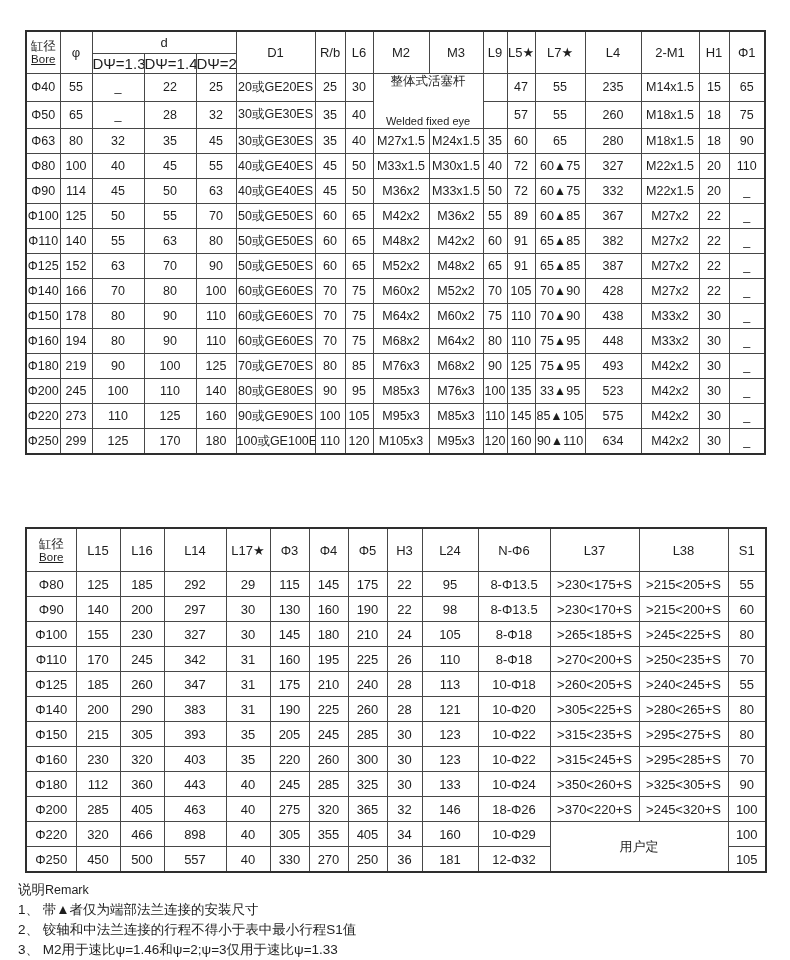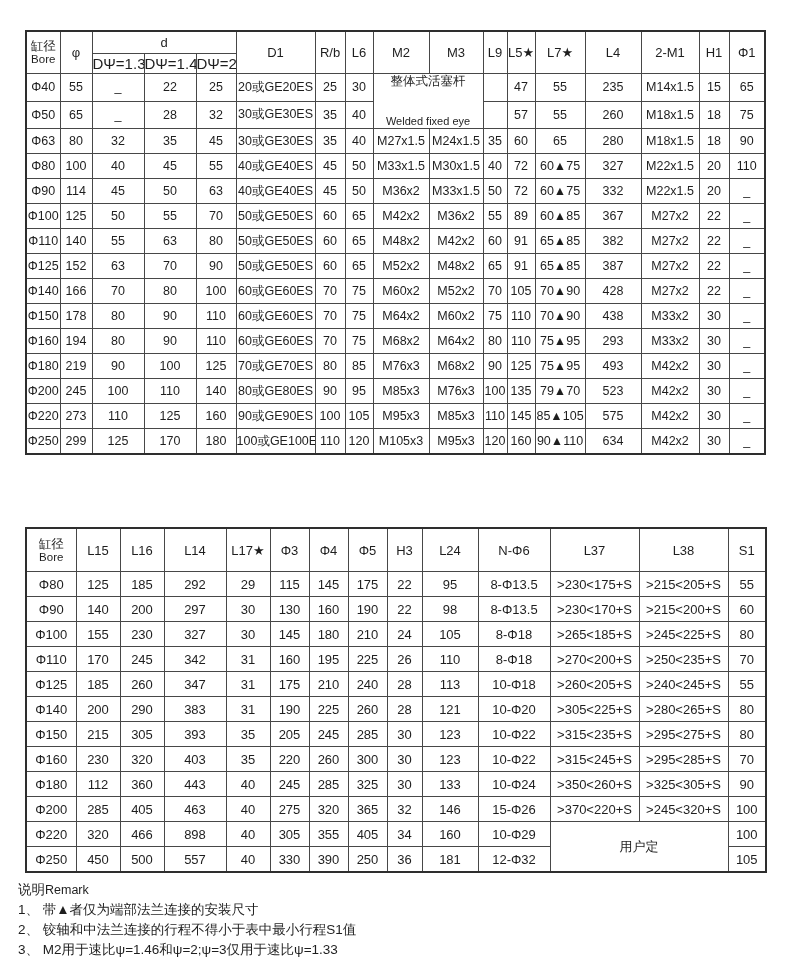--- a/index.html
+++ b/index.html
@@ -29,21 +29,21 @@
   
   .t1 thead tr.hr1 th{height:21px;font-size:13px;}
   .t1 thead tr.hr2 th{height:19px;font-size:15px;}
   .t1 tbody td{height:24px;font-size:12.5px;}
   .t1 th.d-group{font-size:13.5px;}
   
   .t2{margin-top:72px;}
   .t2 thead th{height:42px;font-size:13px;}
   .t2 tbody td{height:24px;font-size:13px;}
   .bore-cn{font-size:12.5px;line-height:14px;}
-  .bore-en{font-size:11.5px;line-height:13px;}
+  .bore-en{font-size:11.5px;line-height:13px;text-decoration:underline;}
   .note-cn{font-size:12.5px;line-height:15px;}
   .note-en{font-size:11px;line-height:13px;margin-top:26px;}
   .user-note{font-size:13px;}
   
   .remarks{margin-top:7px;padding-left:18px;}
   .r-line{font-size:13.5px;line-height:20px;color:#1e1e1e;}
   .r-title-en{font-size:12.5px;}
 </style>
 </head>
 <body>
@@ -295,21 +295,21 @@
           <td>90</td>
           <td>110</td>
           <td>60或GE60ES</td>
           <td>70</td>
           <td>75</td>
           <td>M68x2</td>
           <td>M64x2</td>
           <td>80</td>
           <td>110</td>
           <td>75▲95</td>
-          <td>293</td>
+          <td>448</td>
           <td>M33x2</td>
           <td>30</td>
           <td>_</td>
         </tr>
         <tr>
           <td>Φ180</td>
           <td>219</td>
           <td>90</td>
           <td>100</td>
           <td>125</td>
@@ -332,21 +332,21 @@
           <td>100</td>
           <td>110</td>
           <td>140</td>
           <td>80或GE80ES</td>
           <td>90</td>
           <td>95</td>
           <td>M85x3</td>
           <td>M76x3</td>
           <td>100</td>
           <td>135</td>
-          <td>79▲70</td>
+          <td>33▲95</td>
           <td>523</td>
           <td>M42x2</td>
           <td>30</td>
           <td>_</td>
         </tr>
         <tr>
           <td>Φ220</td>
           <td>273</td>
           <td>110</td>
           <td>125</td>
@@ -573,21 +573,21 @@
           <td>Φ200</td>
           <td>285</td>
           <td>405</td>
           <td>463</td>
           <td>40</td>
           <td>275</td>
           <td>320</td>
           <td>365</td>
           <td>32</td>
           <td>146</td>
-          <td>15-Φ26</td>
+          <td>18-Φ26</td>
           <td>&gt;370&lt;220+S</td>
           <td>&gt;245&lt;320+S</td>
           <td>100</td>
         </tr>
         <tr>
           <td>Φ220</td>
           <td>320</td>
           <td>466</td>
           <td>898</td>
           <td>40</td>
@@ -600,21 +600,21 @@
           <td rowspan="2" colspan="2" class="user-note">用户定</td>
           <td>100</td>
         </tr>
         <tr>
           <td>Φ250</td>
           <td>450</td>
           <td>500</td>
           <td>557</td>
           <td>40</td>
           <td>330</td>
-          <td>390</td>
+          <td>270</td>
           <td>250</td>
           <td>36</td>
           <td>181</td>
           <td>12-Φ32</td>
           <td>105</td>
         </tr>
       </tbody>
   </table>
 
   <div class="remarks">

